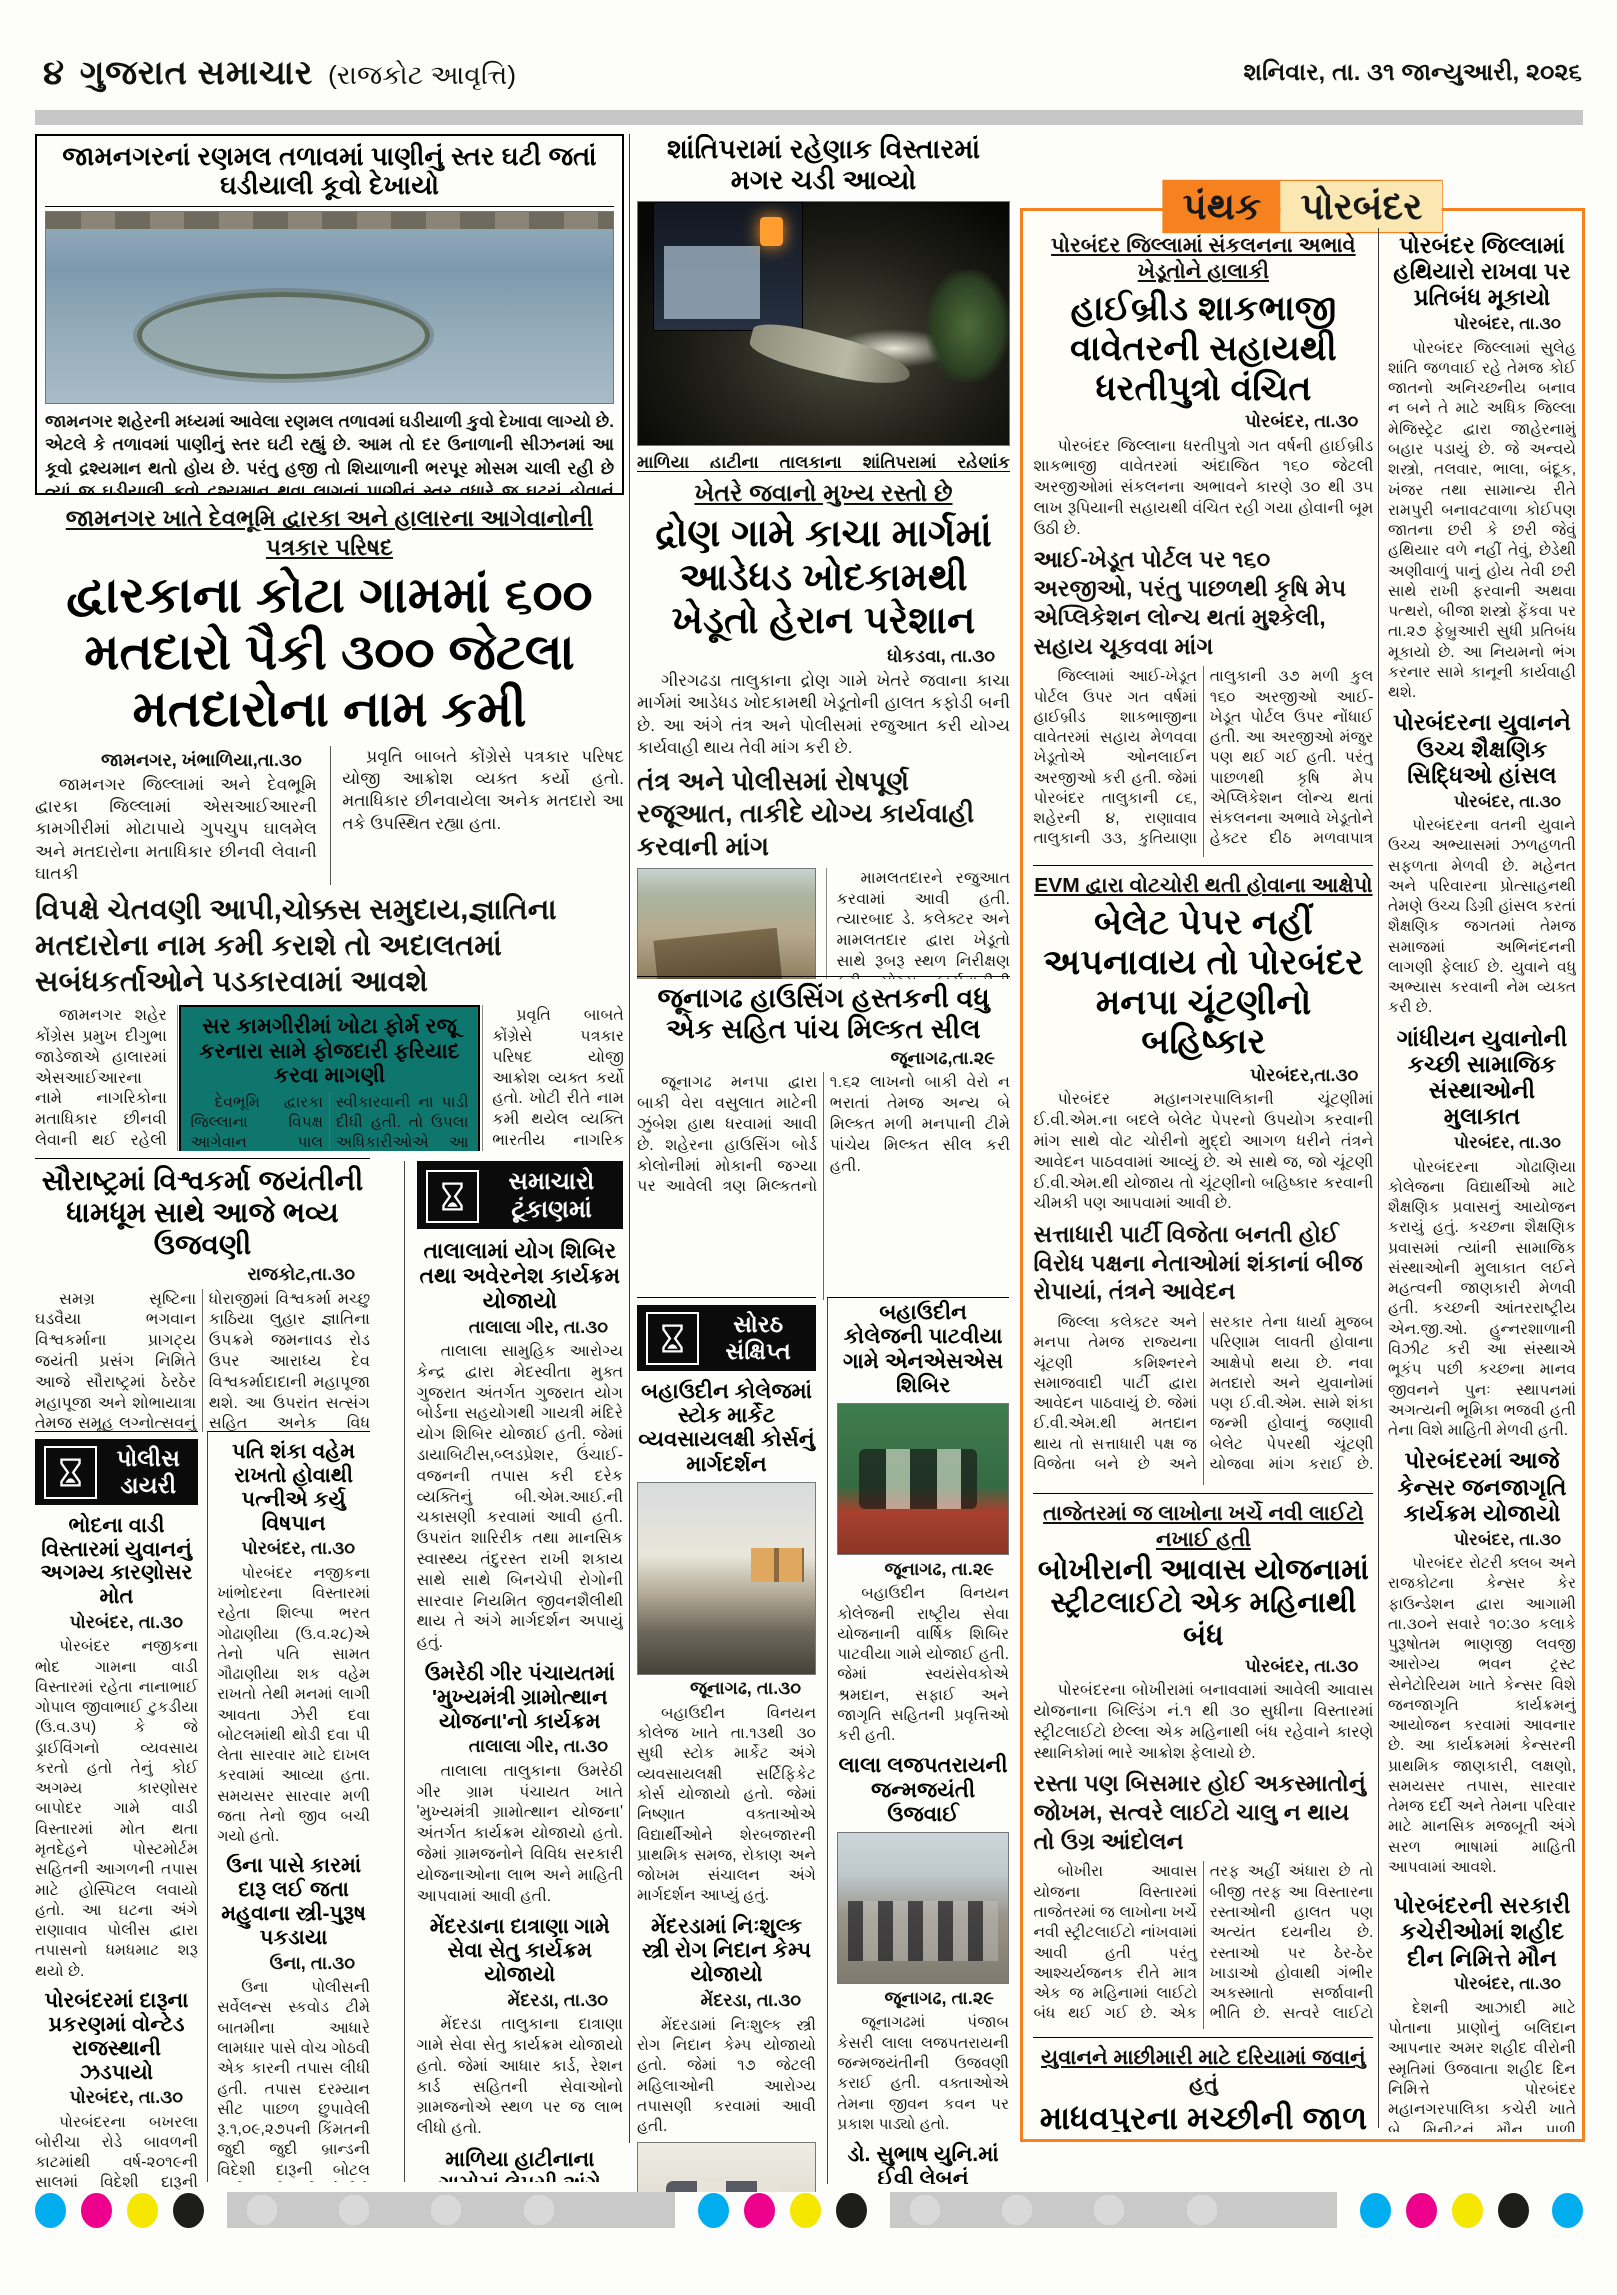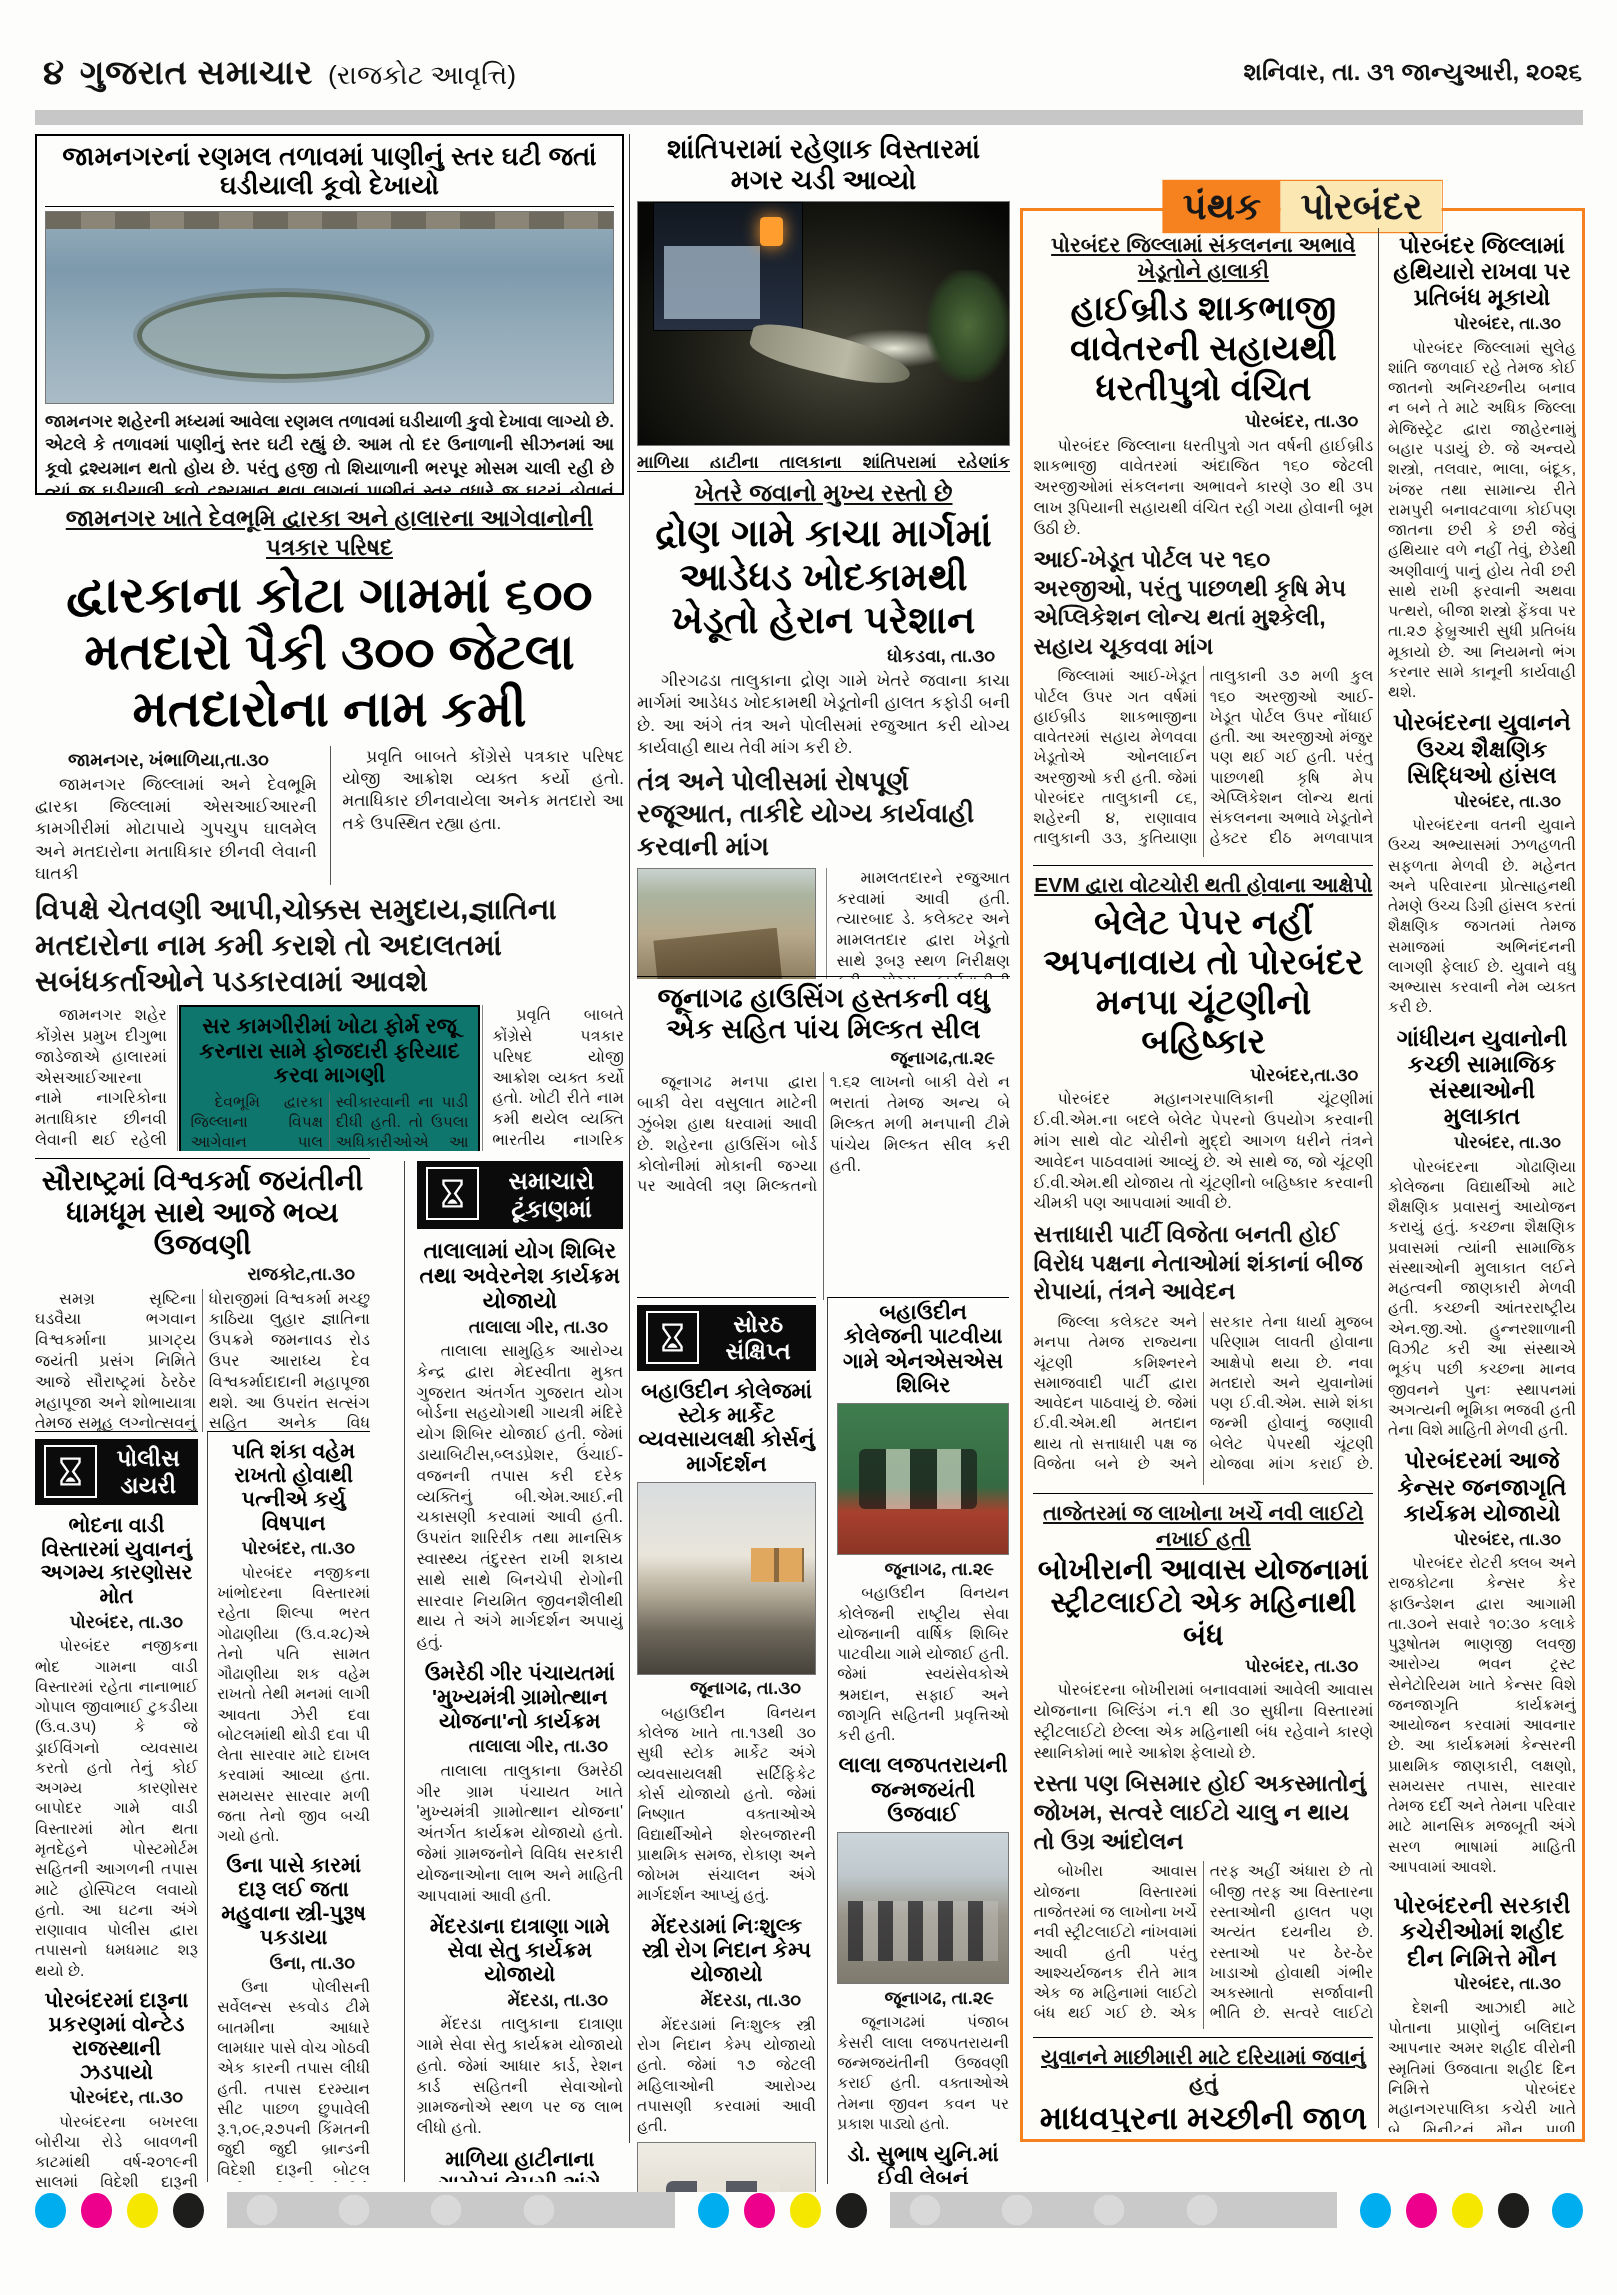--- a/index.html
+++ b/index.html
@@ -16,21 +16,21 @@
   .rule-t{border-top:1.7px solid #000}
   .art{overflow:hidden}
   .kicker{font-weight:700;text-align:center;text-decoration:underline;line-height:1.25}
   .hl{font-weight:700;text-align:center;line-height:1.14;color:#000}
   .dl{font-weight:700;text-align:right;padding-right:15px;font-size:18px;margin:3.5px 0}
   .bd{font-size:16px;line-height:1.3;text-align:justify;text-indent:24px;color:#141414}
   .bd2{column-count:2;column-gap:12.7px;column-rule:0.6px solid #666}
   .subhead{font-weight:700;line-height:1.25;margin:5.8px 0}
   .photo{position:relative;overflow:hidden;border:0.6px solid #777;background:#ccc}
   .cap{font-weight:700;font-size:17.3px;line-height:1.35;text-align:justify}
-  .bandbox{background:#0b0b0b;color:#fff;display:flex;align-items:flex-start;gap:10.4px;padding:5.8px 9.2px}
+  .bandbox{background:#0b0b0b;color:#fff;display:flex;align-items:flex-end;gap:10.4px;padding:5.8px 9.2px}
   .bandbox .lbl{font-weight:700;font-size:25.4px;flex:1;text-align:center}
   .hg{width:49px;height:49px;border:2.9px solid #fff;display:flex;align-items:center;justify-content:center;flex:0 0 auto}
   .vline{background:#3a3a3a;width:1.2px}
   
   .ph-lake{background:linear-gradient(180deg,#b9b3a2 0%,#a8a293 6%,#8fa8b8 9%,#7d99ac 30%,#93abb9 60%,#a9bcc6 100%)}
   .lake-ring{position:absolute;left:16%;top:42%;width:50%;height:40%;border:5.8px solid #5c6b5c;border-radius:50%;background:rgba(148,164,148,.35);box-shadow:0 0 0 4px rgba(85,95,85,.35)}
   .lake-sky{position:absolute;top:0;left:0;right:0;height:9%;background:repeating-linear-gradient(90deg,#6e6a5d 0 35px,#8a8576 35px 69px)}
   .ph-croc{background:radial-gradient(ellipse at 55% 62%,#4a4a3d 0%,#22221a 45%,#070706 85%)}
   .croc-truck{position:absolute;left:4%;top:0;width:40%;height:52%;background:linear-gradient(180deg,#121820,#263041);border:1.2px solid #000}
   .croc-panel{position:absolute;left:7%;top:18%;width:26%;height:30%;background:#9fb3c4;opacity:.8}
@@ -77,21 +77,21 @@
     <div class="lake-ring"></div>
   </div>
   <div class="cap" style="margin-top:5.8px">જામનગર શહેરની મધ્યમાં આવેલા રણમલ તળાવમાં ઘડીયાળી કુવો દેખાવા લાગ્યો છે. એટલે કે તળાવમાં પાણીનું સ્તર ઘટી રહ્યું છે. આમ તો દર ઉનાળાની સીઝનમાં આ કૂવો દ્રશ્યમાન થતો હોય છે. પરંતુ હજી તો શિયાળાની ભરપૂર મોસમ ચાલી રહી છે ત્યાં જ ઘડીયાલી કુવો દ્રશ્યમાન થવા લાગતાં પાણીનું સ્તર વધારે જ ઘટ્યું હોવાનું જોવા મળી રહ્યું છે. આ કુવાના કાંઠે પક્ષીઓનો મુકામ પણ છે ત્યારે આગામી ઉનાળાની શરૂઆત પહેલા જ તળાવનું તળિયું ઝડપથી દેખાશે તેવુ ફલિત થઈ રહ્યું છે.</div>
 </div>
 
 <div class="abs art" style="left:35px;top:504px;width:589px;height:647px">
   <div class="kicker" style="font-size:23px">જામનગર ખાતે દેવભૂમિ દ્વારકા અને હાલારના આગેવાનોની પત્રકાર પરિષદ</div>
   <div class="hl" style="font-size:50px;margin-top:5.8px">દ્વારકાના કોટા ગામમાં ૬૦૦ મતદારો પૈકી ૩૦૦ જેટલા મતદારોના નામ કમી</div>
   <div style="display:flex;gap:12.7px;margin-top:8px">
     <div style="flex:1">
-      <div class="dl" style="text-align:center">જામનગર, ખંભાળિયા,તા.૩૦</div>
+      <div class="dl" style="text-align:right">જામનગર, ખંભાળિયા,તા.૩૦</div>
       <div class="bd" style="font-size:17px">જામનગર જિલ્લામાં અને દેવભૂમિ દ્વારકા જિલ્લામાં એસઆઈઆરની કામગીરીમાં મોટાપાયે ગુપચુપ ઘાલમેલ અને મતદારોના મતાધિકાર છીનવી લેવાની ઘાતકી</div>
     </div>
     <div style="flex:1;border-left:1.2px solid #555;padding-left:11.6px">
       <div class="bd" style="font-size:17px">પ્રવૃતિ બાબતે કોંગ્રેસે પત્રકાર પરિષદ યોજી આક્રોશ વ્યક્ત કર્યો હતો. મતાધિકાર છીનવાયેલા અનેક મતદારો આ તકે ઉપસ્થિત રહ્યા હતા.</div>
     </div>
   </div>
   <div class="subhead" style="font-size:29px">વિપક્ષે ચેતવણી આપી,ચોક્કસ સમુદાય,જ્ઞાતિના મતદારોના નામ કમી કરાશે તો અદાલતમાં સબંધકર્તાઓને પડકારવામાં આવશે</div>
   <div style="position:relative;display:flex;gap:10.4px;height:347px;margin-top:3.5px">
     <div class="bd" style="flex:1">જામનગર શહેર કોંગ્રેસ પ્રમુખ દીગુભા જાડેજાએ હાલારમાં એસઆઈઆરના નામે નાગરિકોના મતાધિકાર છીનવી લેવાની થઈ રહેલી હરકતોનો પર્દાફાસ કર્યો હતો. જે લોકોના નામ કમી કરવા ફોર્મ નંબર-૭ ભરાયા છે. તે ફોર્મ રજુ કરનારા કોઈ જ નથી. ડમીનામ અને ડમી ફોન નંબરો સાથે રજુ થયેલા ફોર્મ આશ્ચર્યજનક રીતે સ્વીકારી આ ફોર્મ માન્ય રાખી દેવાયા છે. આ અંગે જવાબદાર અધિકારીઓએ કોઈ કાર્યવાહી કરી નથી.</div>
     <div class="bd" style="flex:1;padding-top:271px;border-left:0.6px solid #888;padding-left:9.2px">કરો એવી માગ ઉઠી છે. દેવભૂમિ દ્વારકા જિલ્લાના કોટા ગામમાં કુલ ૬૦૦ મતદારો પૈકી ૩૦૦ જેટલા મતદારોના નામ કમી કરી દેવાયા છે.જિલ્લામાં કુલ ૨૮ હજાર નામ કમી થયા હોવાનું જાણવા મળ્યું છે.</div>

